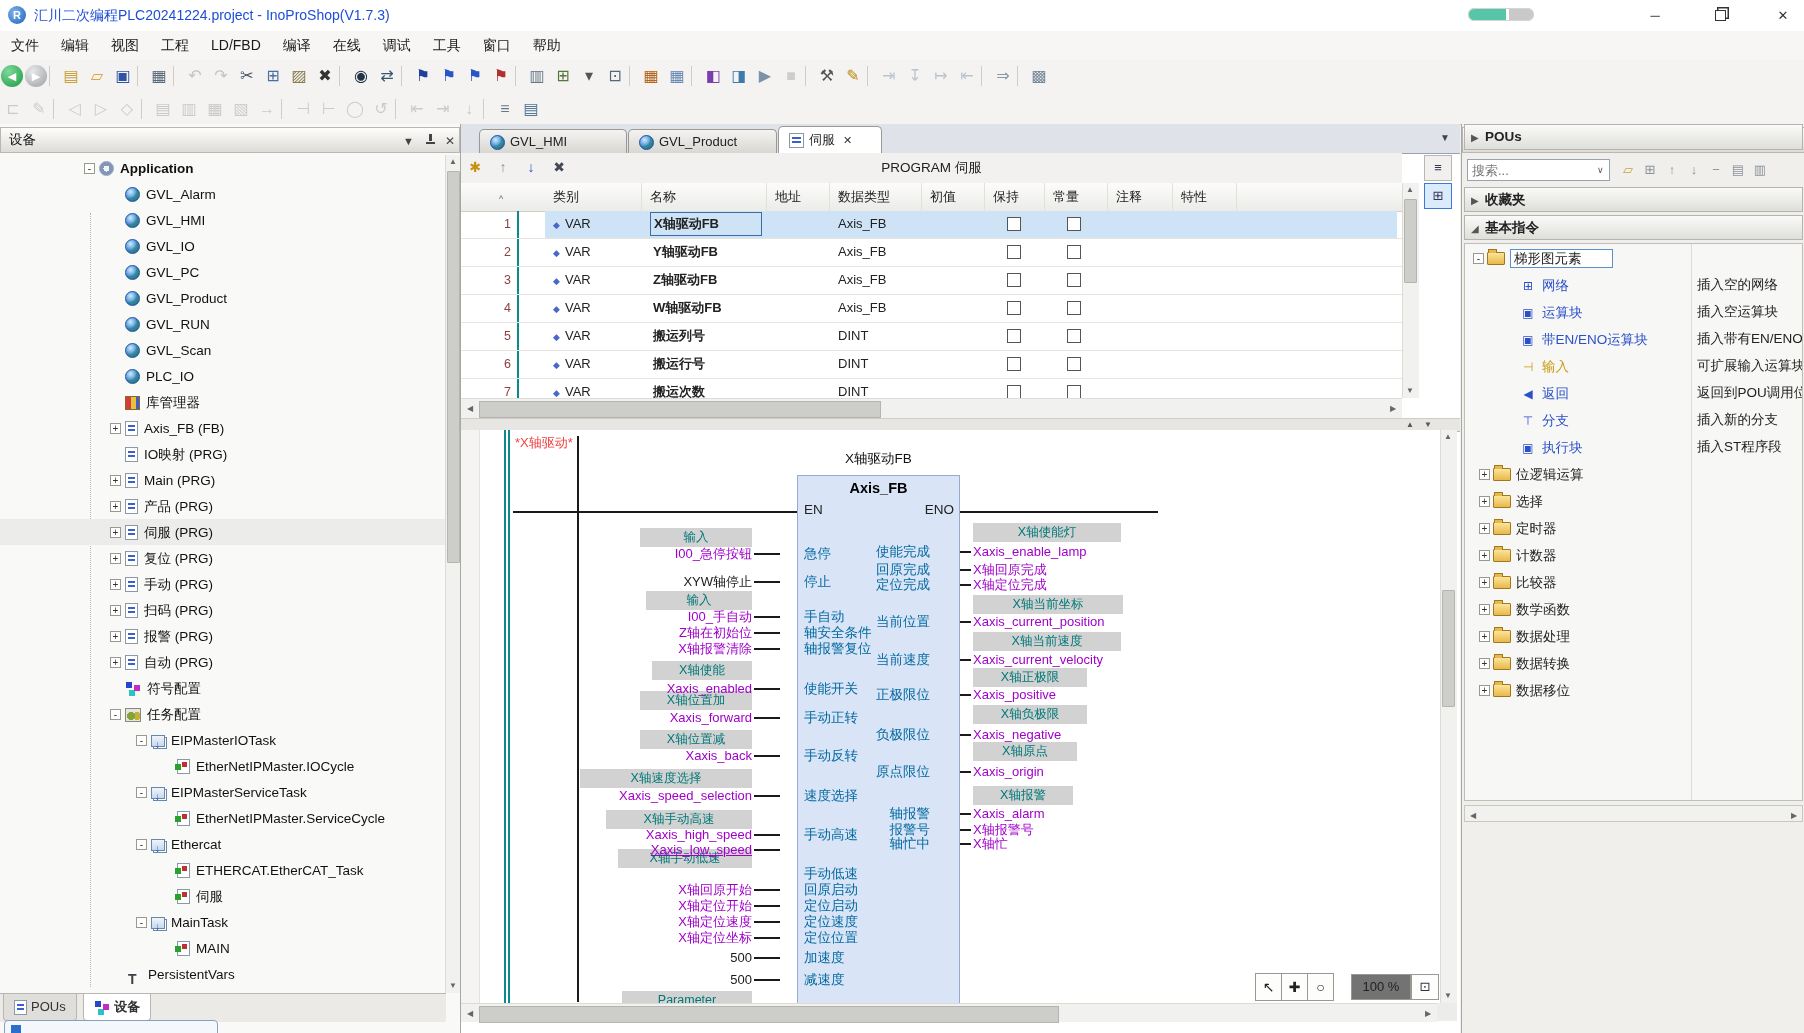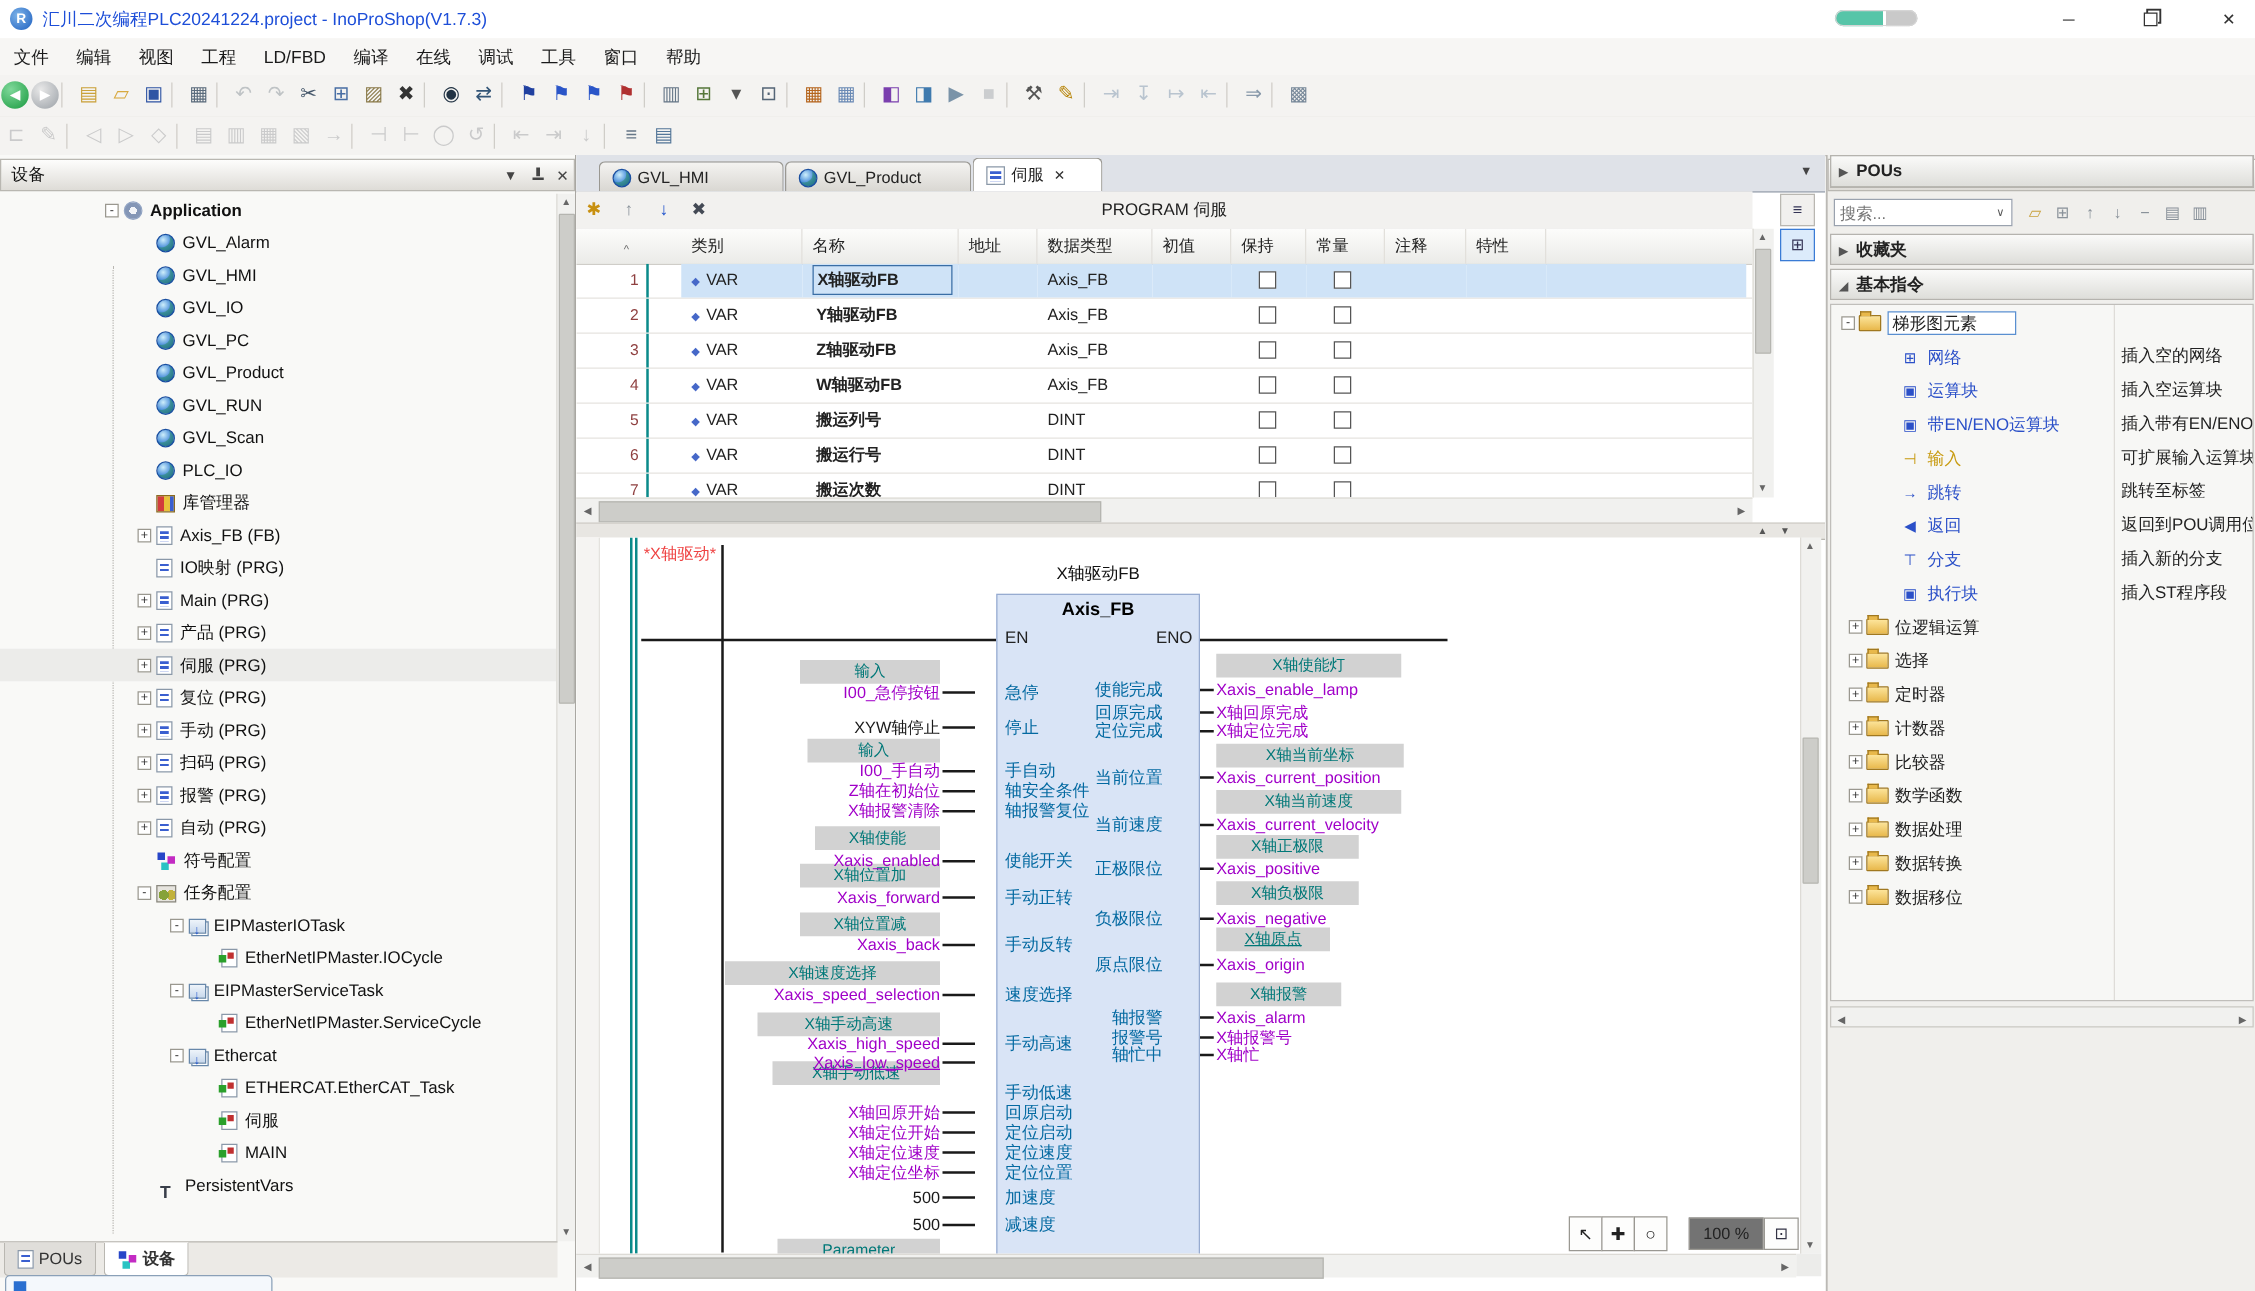--- a/index.html
+++ b/index.html
@@ -302,20 +302,23 @@
         </div>
 
         <div class="trow" style="padding-left: 162px;">
           <span class="texp"></span><span class="ticon icon-call"></span><span class="tlabel">ETHERCAT.EtherCAT_Task</span>
         </div>
 
         <div class="trow" style="padding-left: 162px;">
           <span class="texp"></span><span class="ticon icon-call"></span><span class="tlabel">伺服</span>
         </div>
 
+        <div class="trow" style="padding-left: 136px;">
+          <span class="texp">-</span><span class="ticon icon-task"></span><span class="tlabel">MainTask</span>
+        </div>
 
         <div class="trow" style="padding-left: 162px;">
           <span class="texp"></span><span class="ticon icon-call"></span><span class="tlabel">MAIN</span>
         </div>
 
         <div class="trow" style="padding-left: 110px;">
           <span class="texp"></span><span class="ticon icon-pvars"></span><span class="tlabel">PersistentVars</span>
         </div>
       </div>
     <div id="lvscroll">
@@ -484,21 +487,21 @@
           <div class="pr" style="top: 392px;">报警号</div>
           <div class="pr" style="top: 406px;">轴忙中</div>
         </div>
       <div>
 
       <div class="frb" style="top: 93px; width: 148px;">X轴使能灯</div>
           <div class="frb" style="top: 165px; width: 150px;">X轴当前坐标</div>
           <div class="frb" style="top: 202px; width: 148px;">X轴当前速度</div>
           <div class="frb" style="top: 238px; width: 114px;">X轴正极限</div>
           <div class="frb" style="top: 275px; width: 114px;">X轴负极限</div>
-          <div class="frb" style="top: 312px; width: 91px; text-decoration: underline;">X轴原点</div>
+          <div class="frb" style="top: 312px; width: 104px;">X轴原点</div>
           <div class="frb" style="top: 356px; width: 100px;">X轴报警</div>
         </div>
       <div>
 
       <div class="frv" style="top: 114px;">Xaxis_enable_lamp</div>
           <div class="frv" style="top: 132px;">X轴回原完成</div>
           <div class="frv" style="top: 147px;">X轴定位完成</div>
           <div class="frv" style="top: 184px;">Xaxis_current_position</div>
           <div class="frv" style="top: 222px;">Xaxis_current_velocity</div>
           <div class="frv" style="top: 257px;">Xaxis_positive</div>
@@ -558,23 +561,20 @@
         </div>
 
         <div class="xrow" style="padding-left: 40px; color: rgb(43, 80, 200);">
           <span class="texp"></span><span class="xicon">▣</span><span class="xlabel">带EN/ENO运算块</span><span class="xdesc">插入带有EN/ENO</span>
         </div>
 
         <div class="xrow" style="padding-left: 40px; color: rgb(200, 155, 16);">
           <span class="texp"></span><span class="xicon">⊣</span><span class="xlabel">输入</span><span class="xdesc">可扩展输入运算块</span>
         </div>
 
-        <div class="xrow" style="padding-left: 40px; color: rgb(43, 80, 200);">
-          <span class="texp"></span><span class="xicon">→</span><span class="xlabel">跳转</span><span class="xdesc">跳转至标签</span>
-        </div>
 
         <div class="xrow" style="padding-left: 40px; color: rgb(43, 80, 200);">
           <span class="texp"></span><span class="xicon">◀</span><span class="xlabel">返回</span><span class="xdesc">返回到POU调用位</span>
         </div>
 
         <div class="xrow" style="padding-left: 40px; color: rgb(43, 80, 200);">
           <span class="texp"></span><span class="xicon">⊤</span><span class="xlabel">分支</span><span class="xdesc">插入新的分支</span>
         </div>
 
         <div class="xrow" style="padding-left: 40px; color: rgb(43, 80, 200);">

